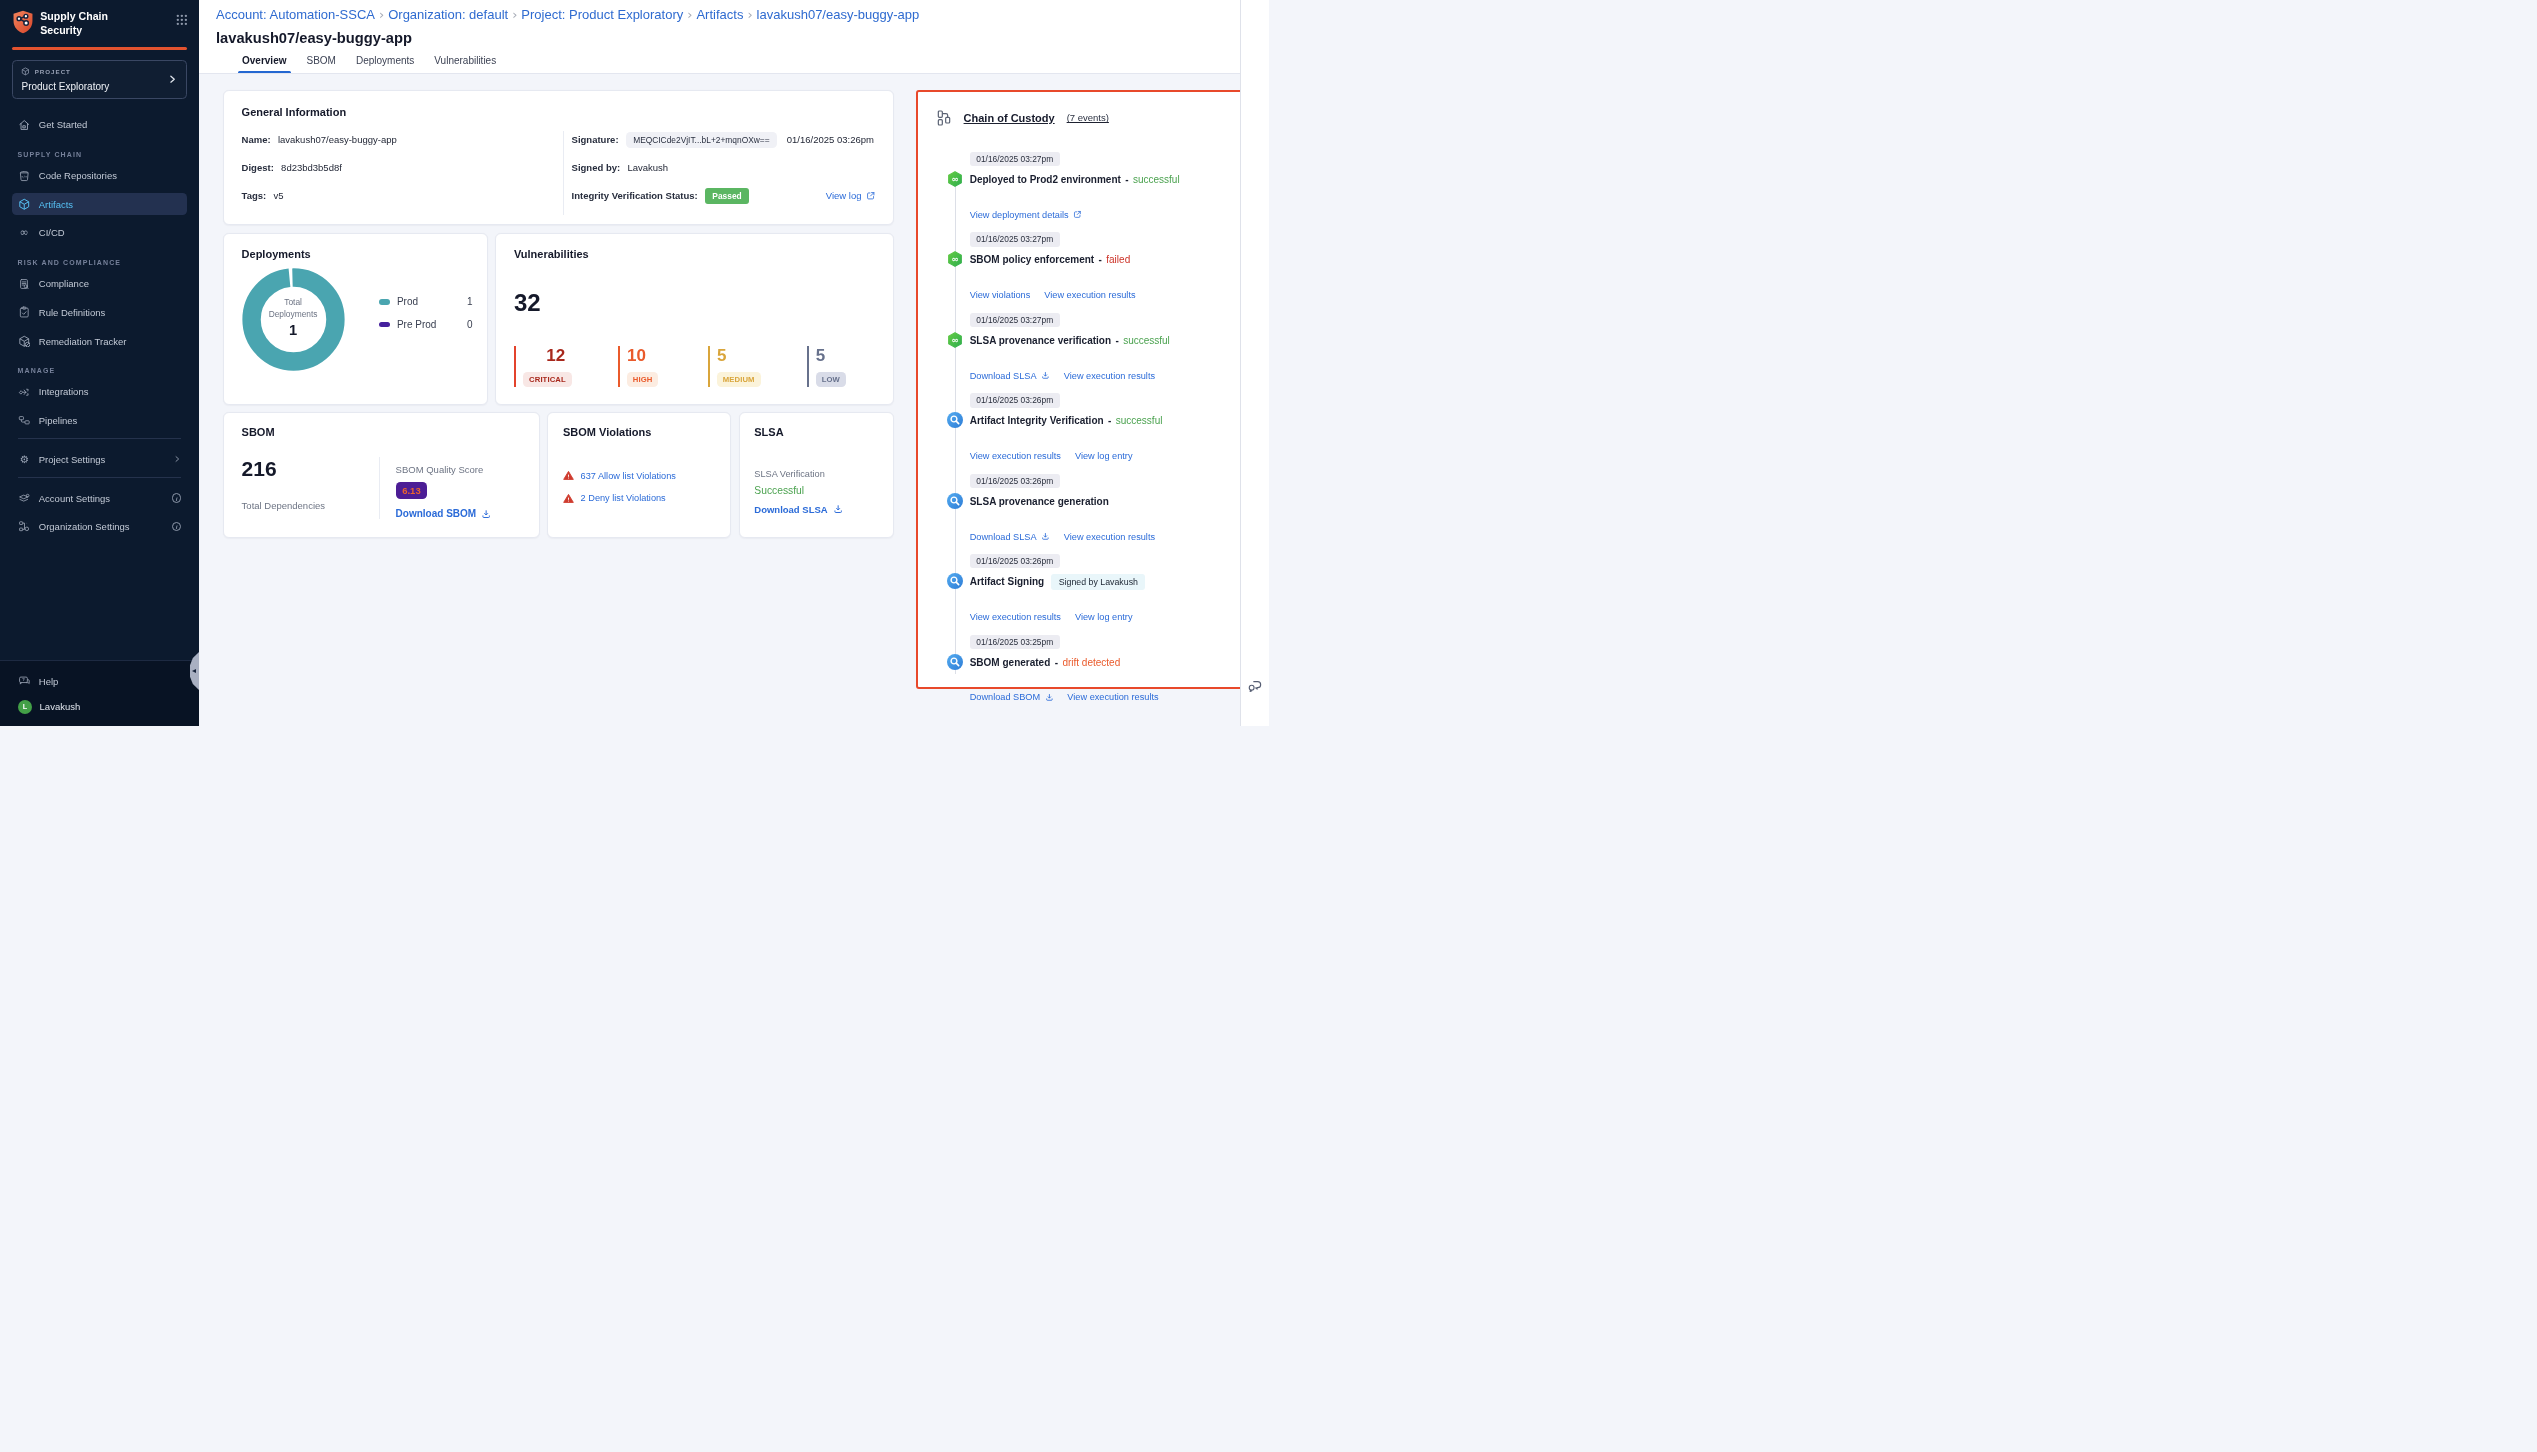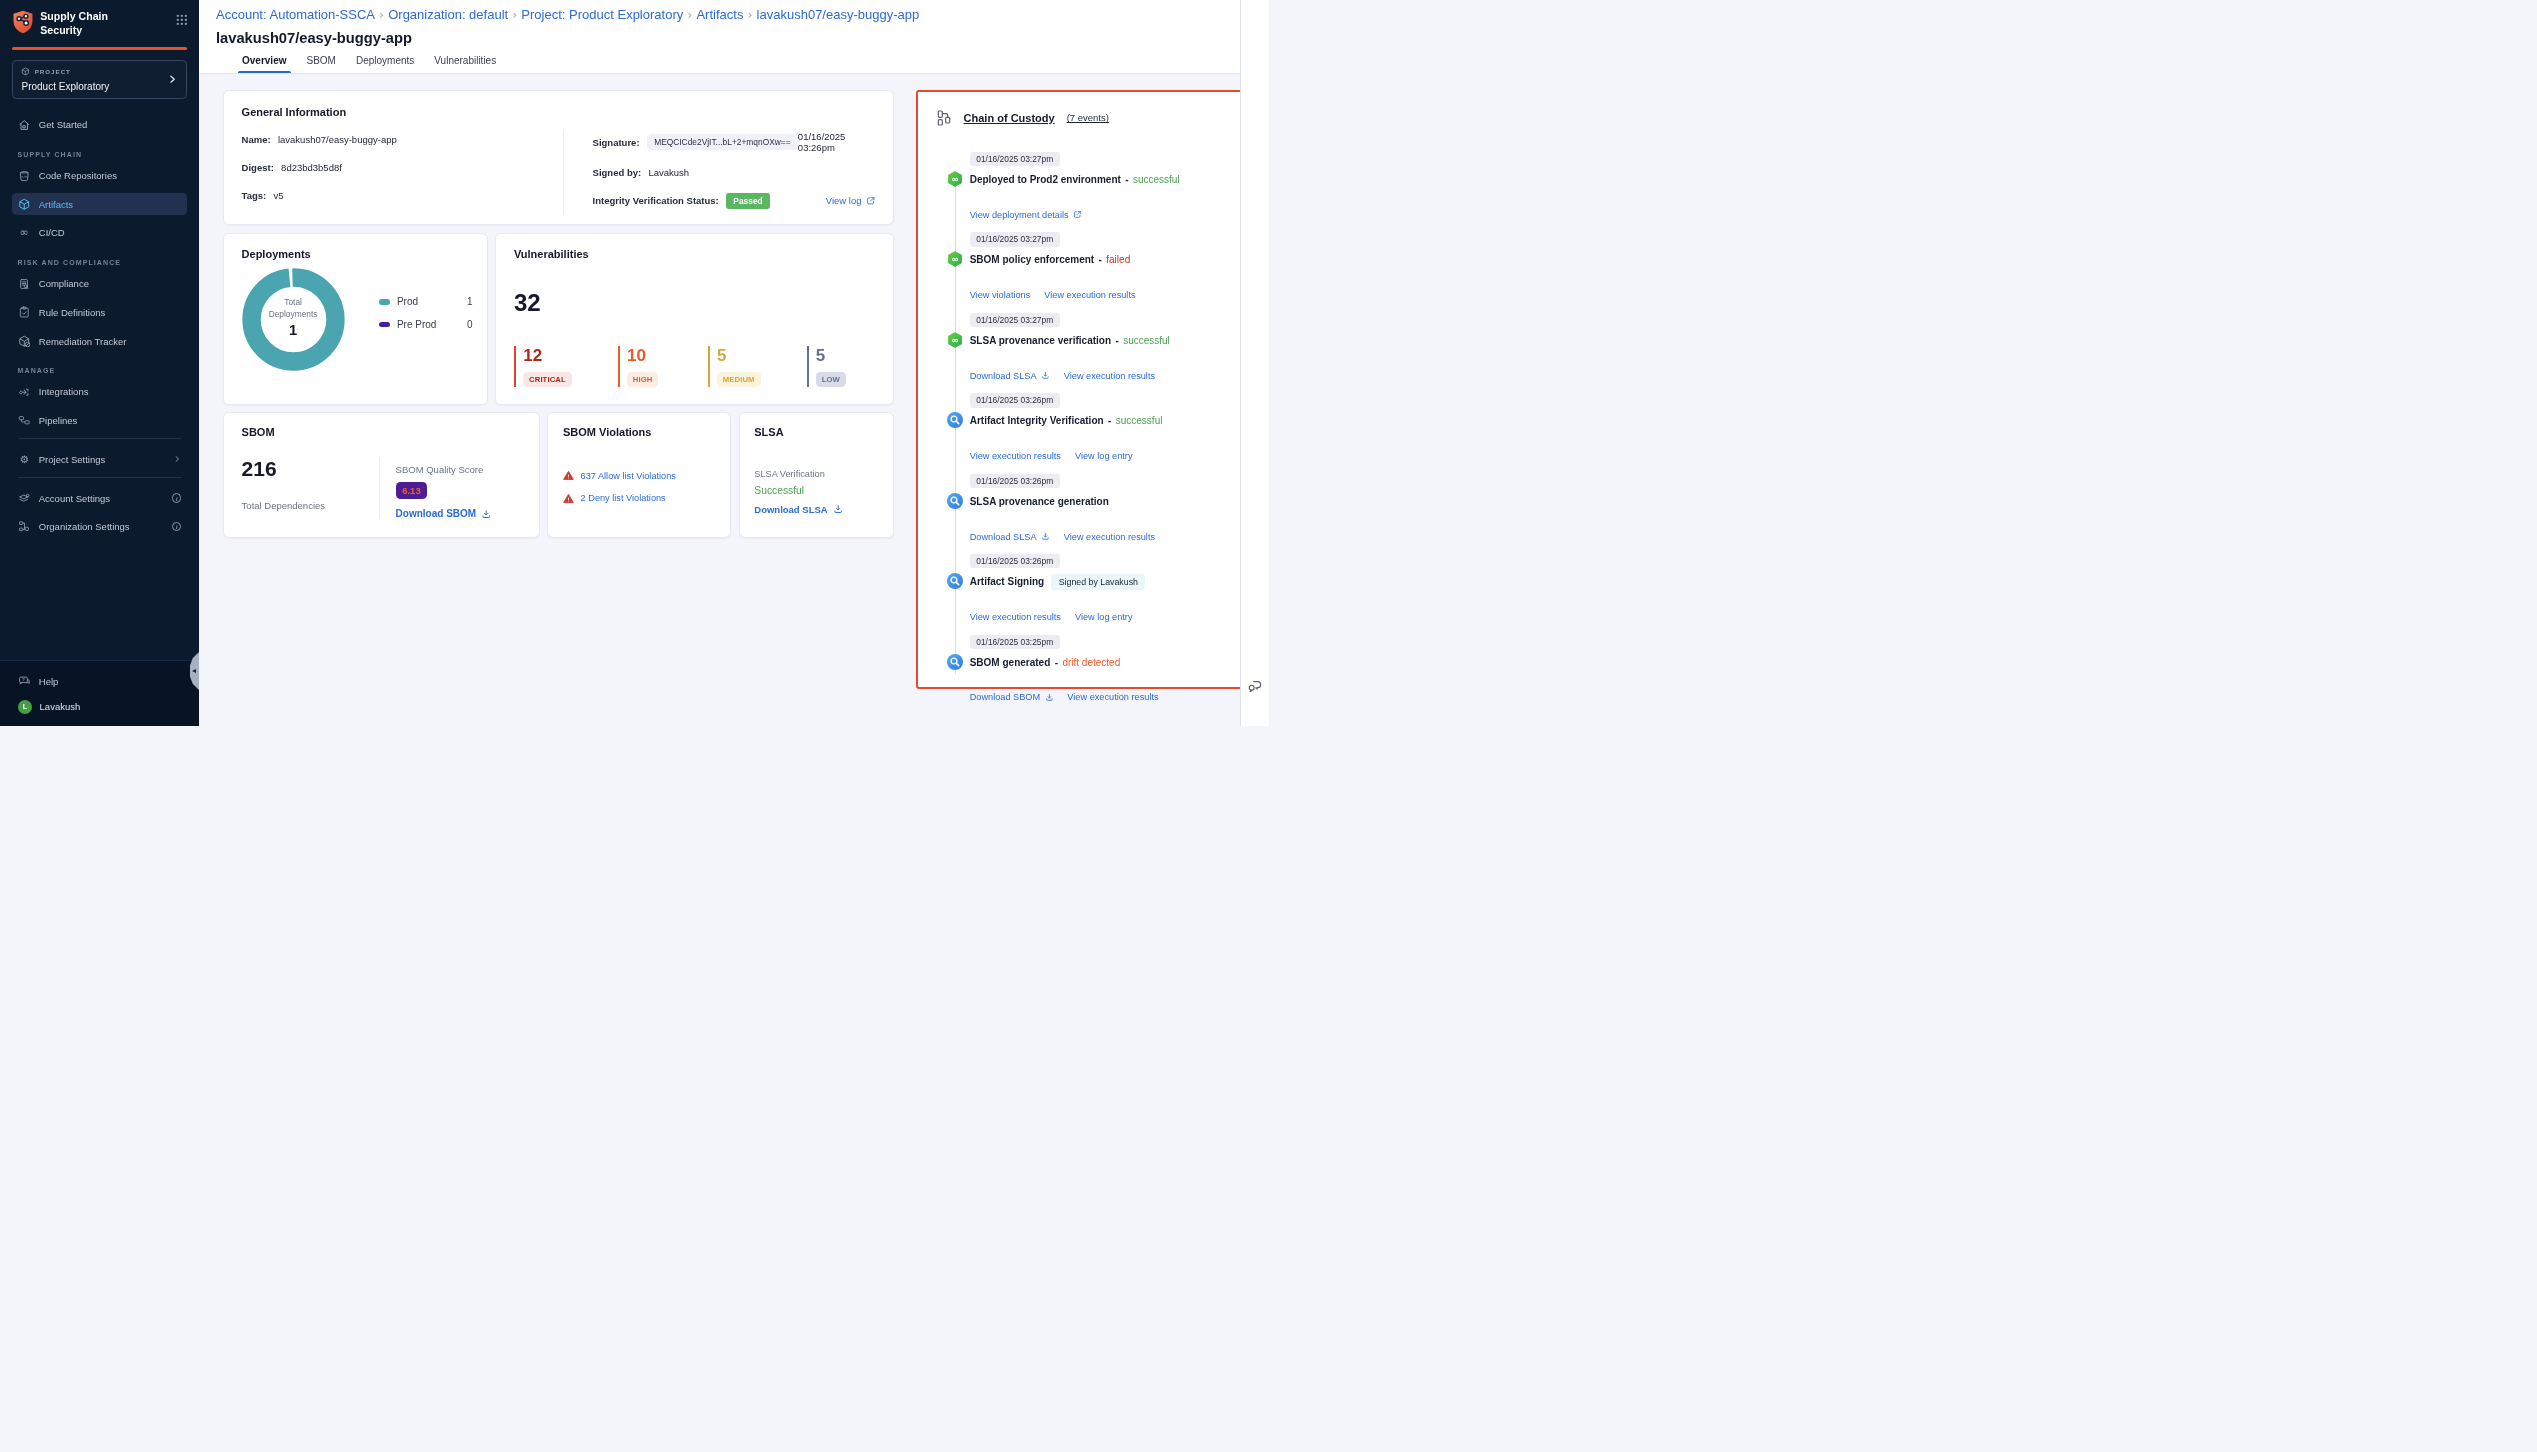--- a/index.html
+++ b/index.html
@@ -54,21 +54,21 @@
   .content { flex:1; display:flex; gap:22px; padding:16px 9.5px 0 24px; min-height:0; }
   .left-col { width:671px; flex-shrink:0; display:flex; flex-direction:column; gap:7.3px; }
   .card { background:#fff; border:0.7px solid #e6e9f1; border-radius:5.9px; box-shadow:0 0.7px 1.5px rgba(20,30,60,0.04); }
   .card-title { font-size:11px; font-weight:700; color:#15192a; }
   .link { color:#2b6bd8; cursor:pointer; }
 
   
   .gi-card { height:135px; padding:14.7px 17.6px; }
   .gi-cols { display:flex; margin-top:13.2px; }
   .gi-left { width:321px; }
-  .gi-right { flex:1; border-left:0.7px solid #e9ecf3; padding-left:29px; }
+  .gi-right { flex:1; border-left:0.7px solid #e9ecf3; padding-left:8px; }
   .gi-row { display:flex; align-items:center; margin-bottom:11px; min-height:17px; font-size:9.5px; }
   .gi-label { font-weight:700; color:#272d3d; margin-right:7.3px; white-space:nowrap; }
   .gi-value { color:#232837; }
   .sig-pill { background:#f0f1f6; border-radius:4.4px; padding:2.9px 7.3px; font-size:8.4px; color:#2a3040; }
   .sig-time { margin-left:auto; font-size:9.5px; color:#232837; padding-right:1.5px; }
   .passed-badge { background:#5bb662; color:#fff; font-size:8.4px; font-weight:700; padding:2.9px 7.3px; border-radius:2.9px; }
   .viewlog { margin-left:auto; font-size:9.5px; display:flex; gap:4.4px; align-items:center; font-weight:500; }
 
   
   .row2 { display:flex; gap:7.3px; height:172px; }
@@ -83,21 +83,21 @@
   .pill-prod { background:#4aa5b0; }
   .pill-preprod { background:#45209d; }
   .leg-val { margin-left:auto; }
 
   .vuln-card { flex:1; padding:14.7px 17.6px; }
   .vuln-total { font-size:24px; font-weight:700; color:#15192a; margin-top:29px; }
   .sev-row { display:flex; gap:46px; margin-top:29px; }
   .sev { border-left:2.2px solid; padding-left:7.3px; min-width:44px; }
   .sev-num { font-size:17px; font-weight:700; }
   .sev-badge { display:inline-block; margin-top:5.9px; font-size:7.7px; font-weight:700; padding:2.9px 5.9px; border-radius:4.4px; letter-spacing:0.1px; }
-  .sev-critical { border-color:#e3432c; } .sev-critical .sev-num { color:#a8281c; } .sev-critical .sev-badge { background:#f8e7e5; color:#a8281c; }
+  .sev-critical { border-color:#e3432c; } .sev-critical .sev-num { color:#a8281c;margin-left:23px; } .sev-critical .sev-badge { background:#f8e7e5; color:#a8281c; }
   .sev-high { border-color:#ea5a2b; } .sev-high .sev-num { color:#ea5a2b; } .sev-high .sev-badge { background:#fcece1; color:#ea5a2b; }
   .sev-medium { border-color:#d9a53b; } .sev-medium .sev-num { color:#d9a53b; } .sev-medium .sev-badge { background:#fbf3da; color:#d9a53b; }
   .sev-low { border-color:#67718c; } .sev-low .sev-num { color:#67718c; } .sev-low .sev-badge { background:#d9dce8; color:#67718c; }
 
   
   .row3 { display:flex; gap:7.3px; height:126px; }
   .sbom-card { width:317px; padding:13.2px 17.6px; }
   .sbom-body { display:flex; margin-top:19px; }
   .sbom-left { width:137px; }
   .sbom-total { font-size:21px; font-weight:700; color:#15192a; }

